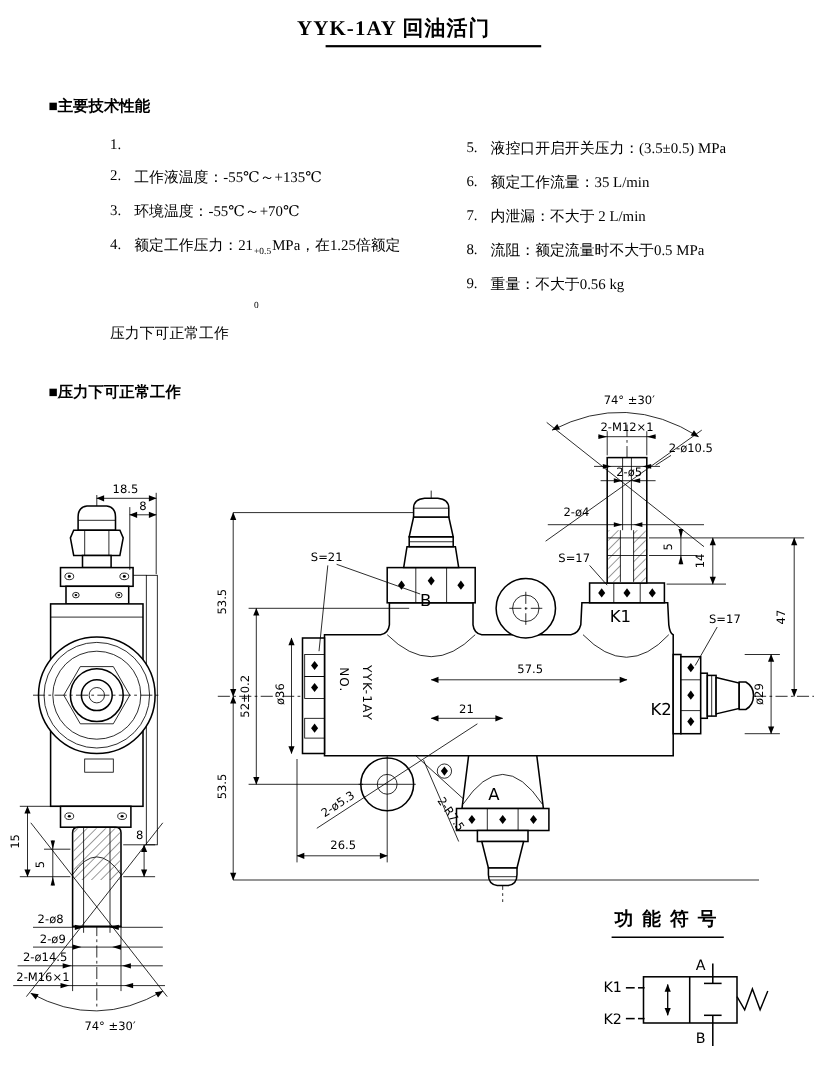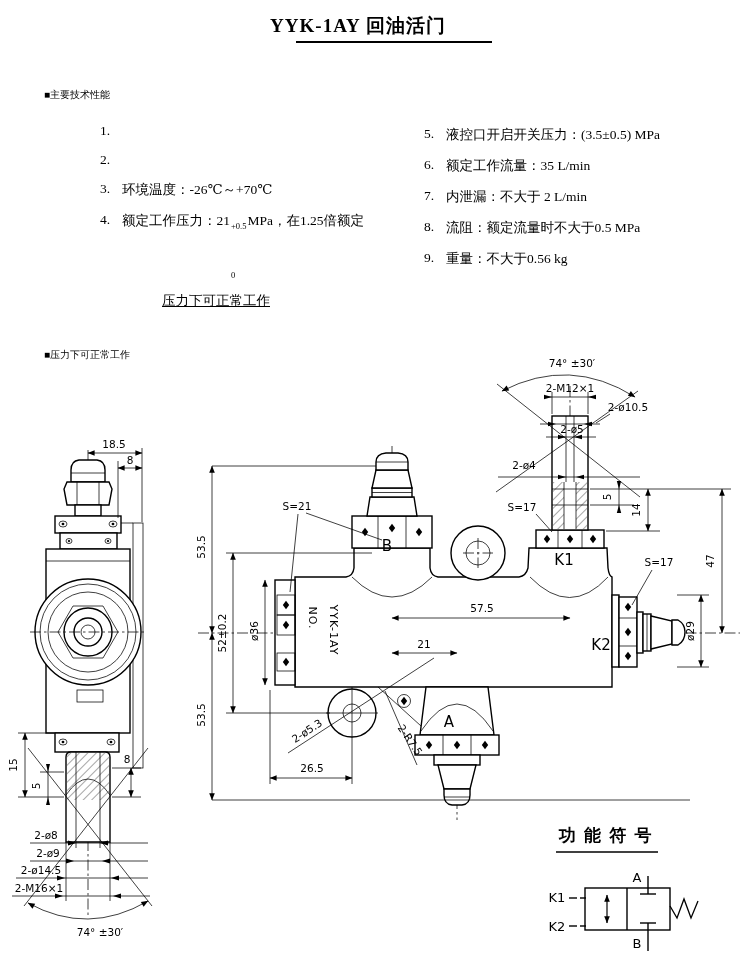--- a/index.html
+++ b/index.html
@@ -6,25 +6,25 @@
   body{
     width:742px;height:969px;position:relative;background:#ffffff;color:#000;
     font-family:"Liberation Serif","DejaVu Serif",serif;
   }
   .abs{position:absolute;}
   .page-title{
     top:13px;left:0;width:716px;text-align:center;
     font-size:19px;font-weight:bold;letter-spacing:1px;
   }
   .title-rule{top:41px;left:296px;width:196px;border-top:2px solid #000;height:0;}
-  .sec-head{font-size:10px;font-weight:normal;text-align:center;}
+  .sec-head{font-size:14px;font-weight:bold;text-align:center;}
   .spec-col{font-size:13.5px;}
   .spec-row{display:flex;margin-bottom:13px;white-space:nowrap;}
   .spec-row .num{width:22px;flex:0 0 22px;}
-  .spec-cont{margin-left:62px;margin-top:0;white-space:nowrap;text-decoration:underline;}
+  .spec-cont{margin-top:0;white-space:nowrap;}
   .tol{display:inline-flex;flex-direction:column;vertical-align:-4px;line-height:8px;font-size:8.5px;margin:0 1px;gap:41px;}
   svg text{fill:#000;}
   .dl{font:10.5px "DejaVu Sans","Liberation Sans",sans-serif;}
   .pl{font:15px "DejaVu Sans","Liberation Sans",sans-serif;}
   .sy{font:13px "DejaVu Sans","Liberation Sans",sans-serif;}
   .mv{font:11px "DejaVu Sans","Liberation Sans",sans-serif;letter-spacing:1px;}
   .o{fill:#fff;stroke:#000;stroke-width:1.4;}
   .o2{fill:none;stroke:#000;stroke-width:1.4;}
   .t{fill:none;stroke:#000;stroke-width:0.75;}
   .d{stroke-dasharray:11 3 2.5 3;}
@@ -37,24 +37,25 @@
 <div class="abs title-rule"></div>
 
 <div class="abs sec-head" style="left:44px;top:88px;">■主要技术性能</div>
 
 <div class="abs spec-col" style="left:100px;top:123px;">
   <div class="spec-row">
     <span class="num">1.</span>
   </div>
   <div class="spec-row">
     <span class="num">2.</span>
+    <span>工作液温度：-55℃～+135℃</span>
   </div>
   <div class="spec-row">
     <span class="num">3.</span>
-    <span>环境温度：-26℃～+70℃</span>
+    <span>环境温度：-55℃～+70℃</span>
   </div>
   <div class="spec-row">
     <span class="num">4.</span>
     <span><span>额定工作压力：21</span><span class="tol">
           <span>+0.5</span>
           <span>0</span>
         </span><span>MPa，在1.25倍额定</span></span>
   </div>
   <div class="spec-cont">压力下可正常工作</div>
 </div>

